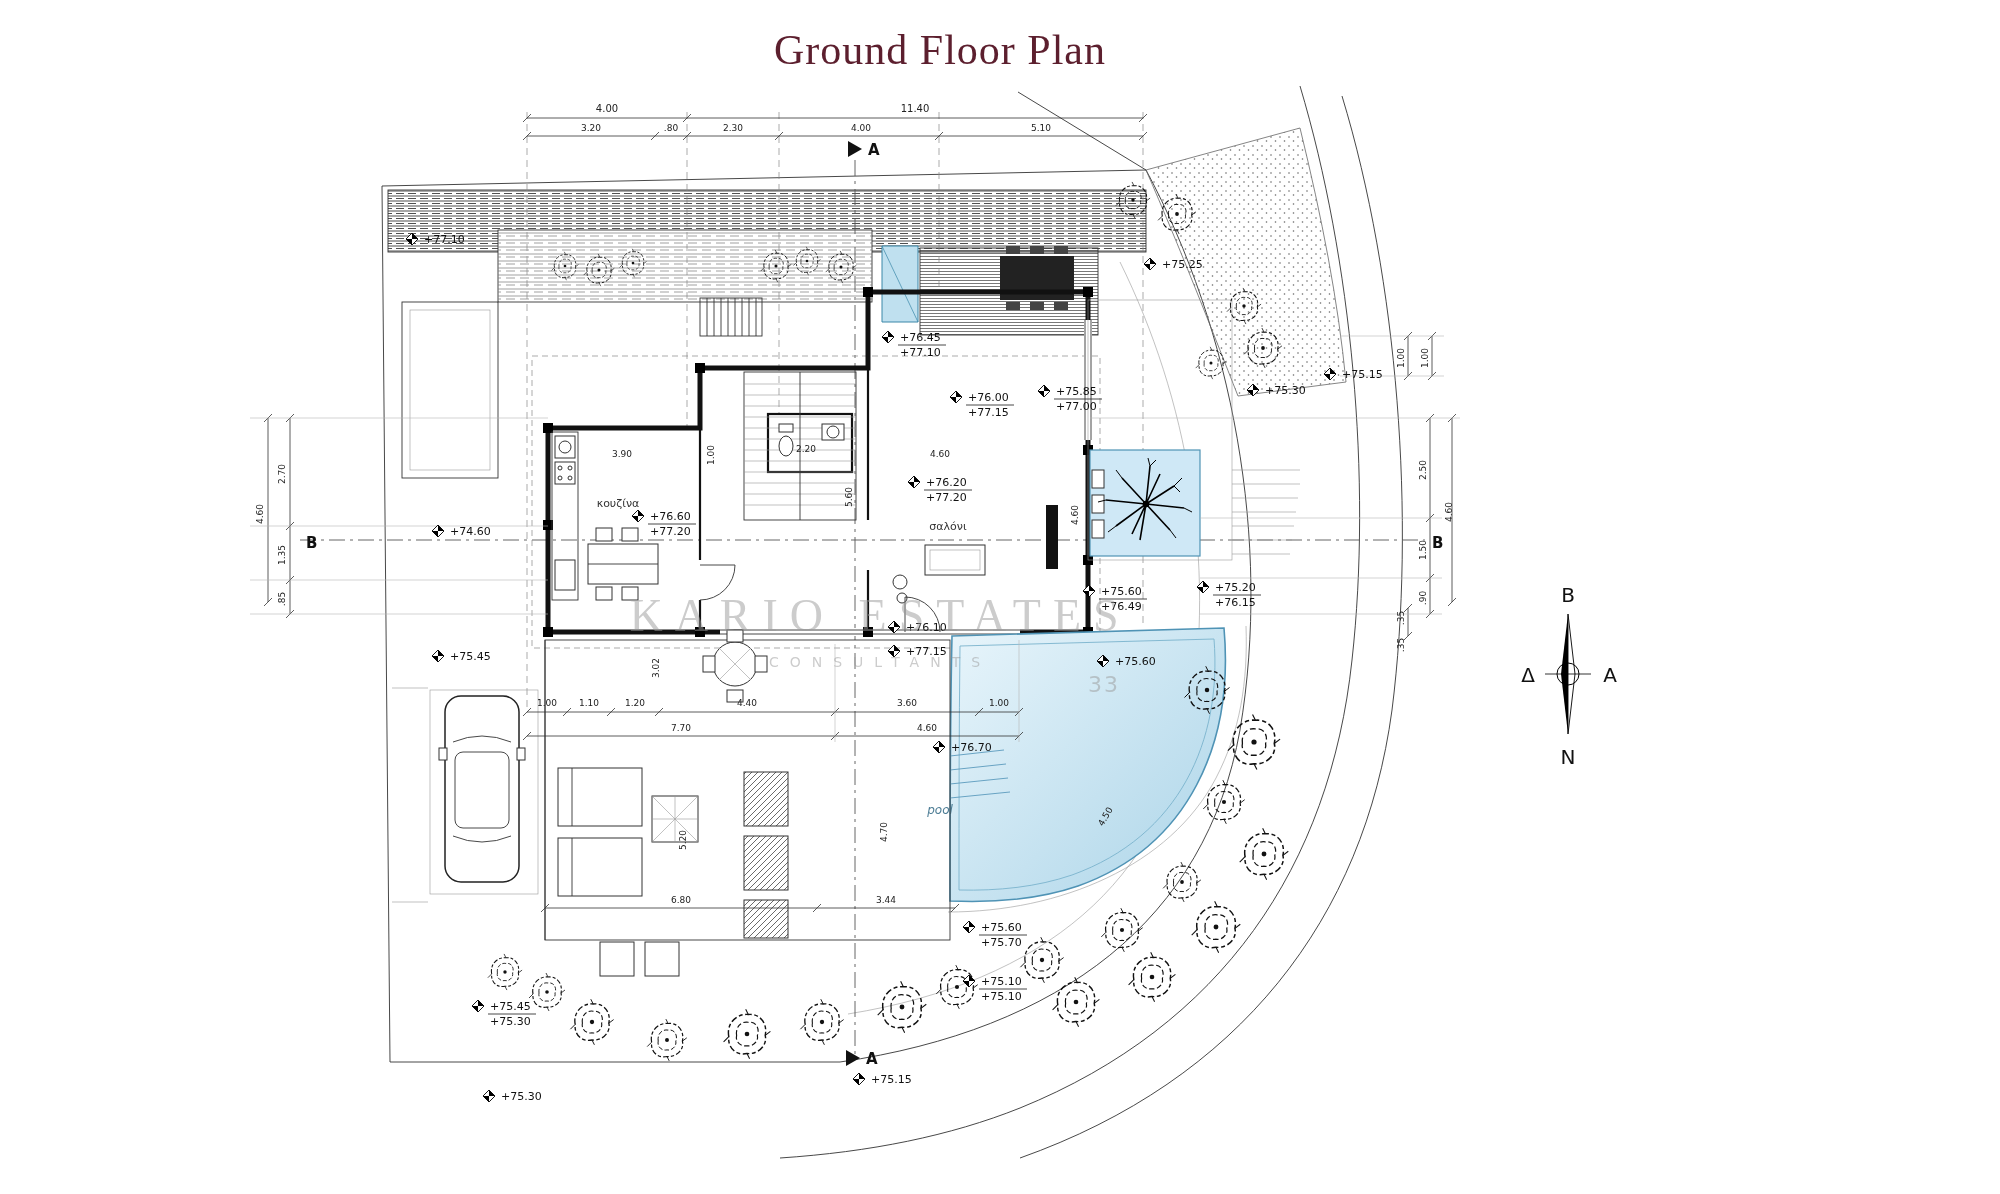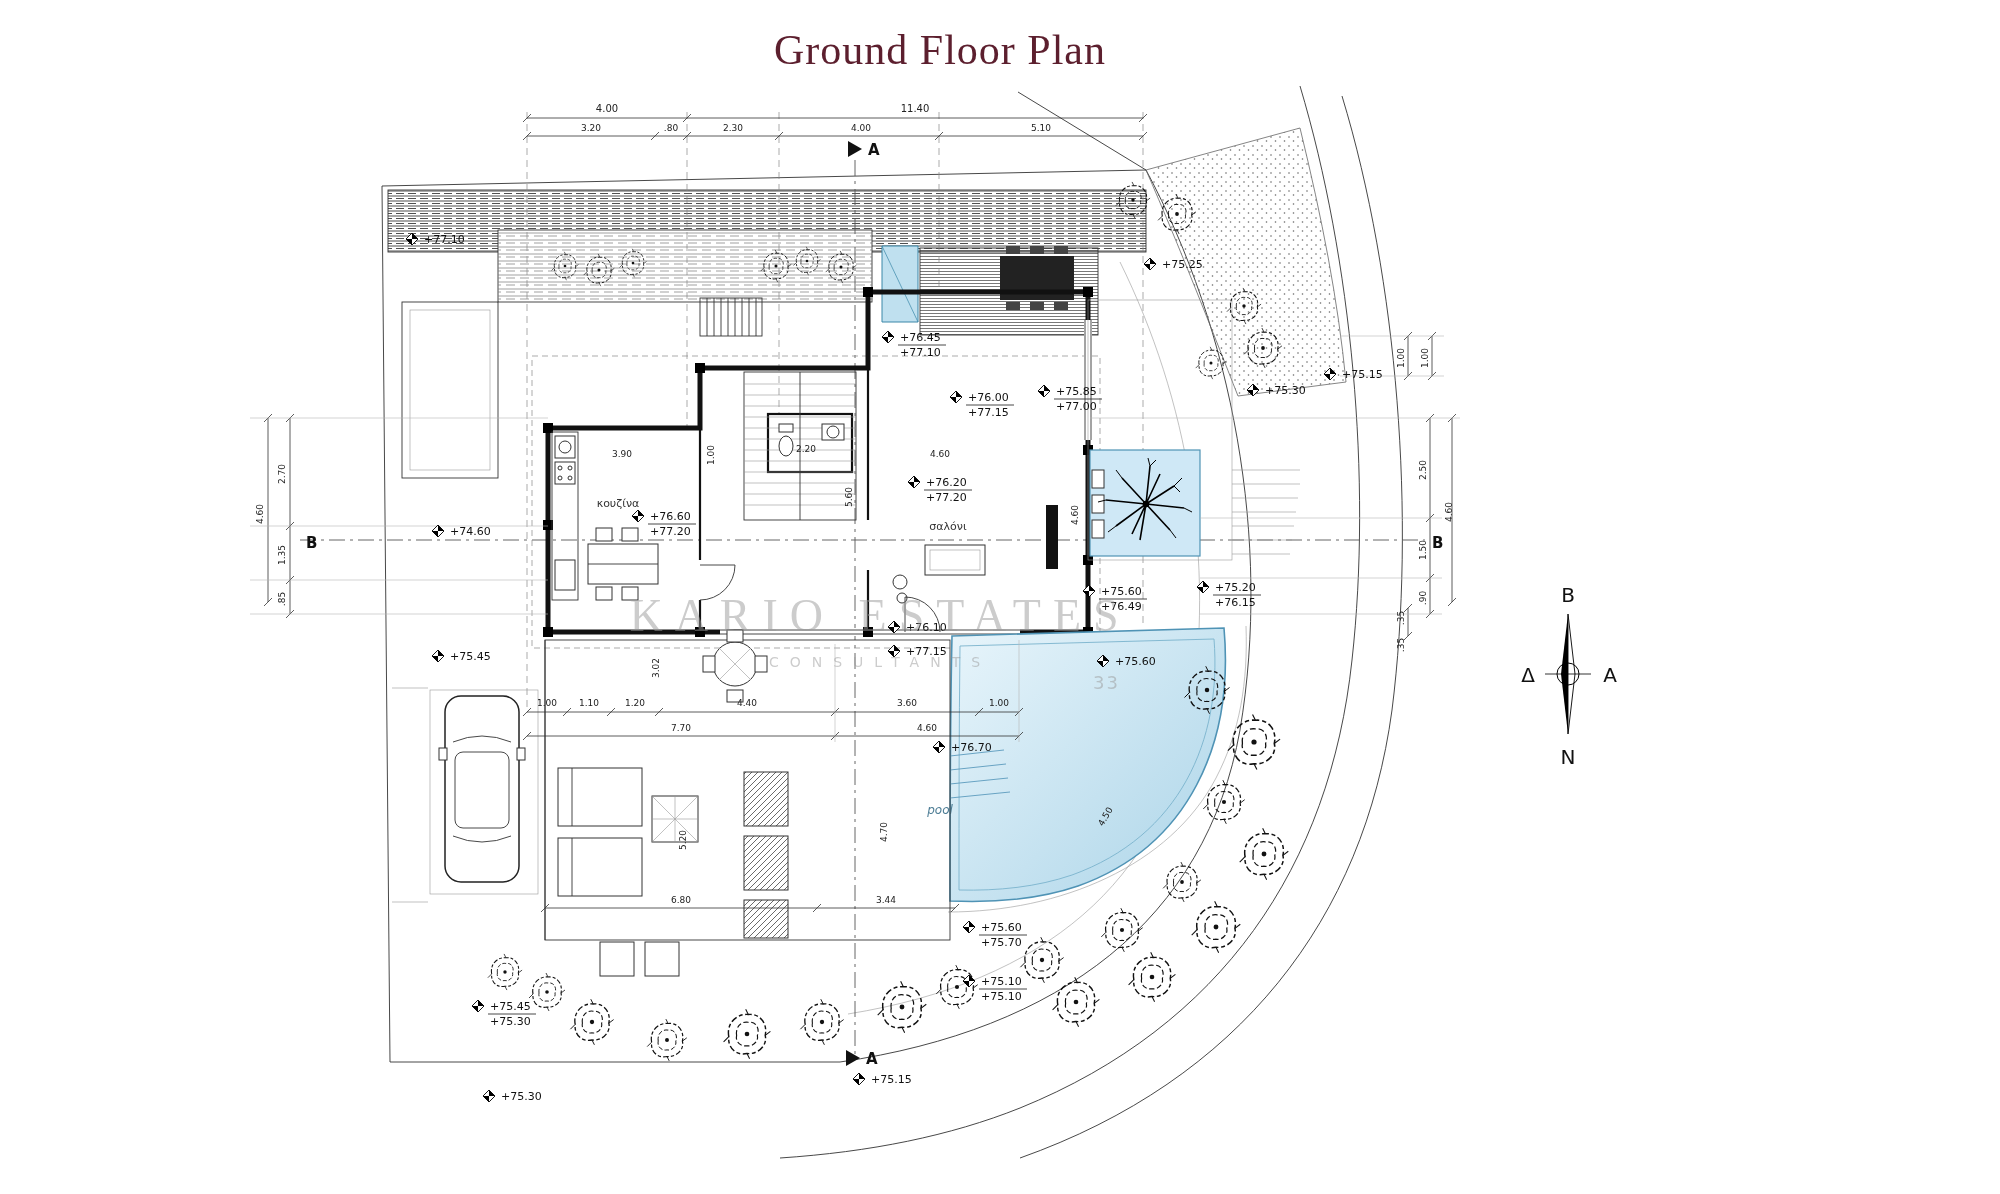--- a/index.html
+++ b/index.html
@@ -3,21 +3,21 @@
 <meta charset="utf-8">
 <style>
   html,body{margin:0;padding:0;background:#fff}
   .page{position:relative;width:2000px;height:1194px;background:#fff;overflow:hidden;font-family:"DejaVu Sans",sans-serif}
   .title{position:absolute;left:600px;top:26px;width:680px;margin:0;text-align:center;
          font-family:"Liberation Serif",serif;font-weight:400;font-size:42px;color:#5c1f2e;letter-spacing:1px}
   .plan-svg{position:absolute;left:0;top:0}
   .watermark{position:absolute;left:560px;top:589px;width:640px;text-align:center;color:#9a9a9a;opacity:.5;pointer-events:none}
   .wm1{font-family:"Liberation Serif",serif;font-size:46px;letter-spacing:12px;white-space:nowrap}
   .wm2{font-size:14px;letter-spacing:11px;margin-top:12px;white-space:nowrap}
-  .wm3{font-size:18px;letter-spacing:2px;text-align:right;padding-right:80px;margin-top:2px}
+  .wm3{font-size:22px;letter-spacing:2px;text-align:right;padding-right:80px;margin-top:2px}
   
   text{font-family:"DejaVu Sans",sans-serif}
   .lvl{font-size:11px;fill:#111}
   .dim{font-size:10px;fill:#222}
   .dims{font-size:9px;fill:#222}
   .room{font-size:11px;fill:#333}
   .sec{font-size:15px;fill:#111;font-weight:bold}
   .cmp{font-size:20px;fill:#111}
   .pool-t{font-size:12px;fill:#4d7d95;font-style:italic}
   

